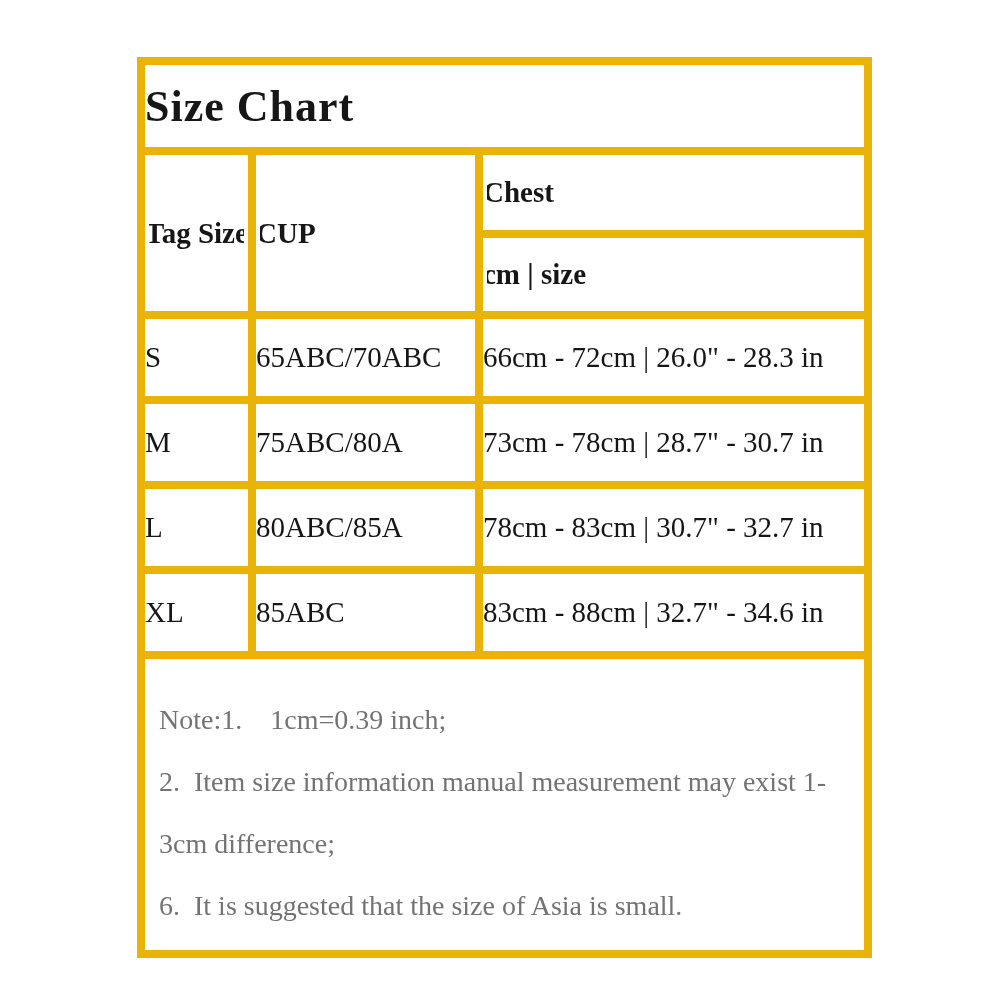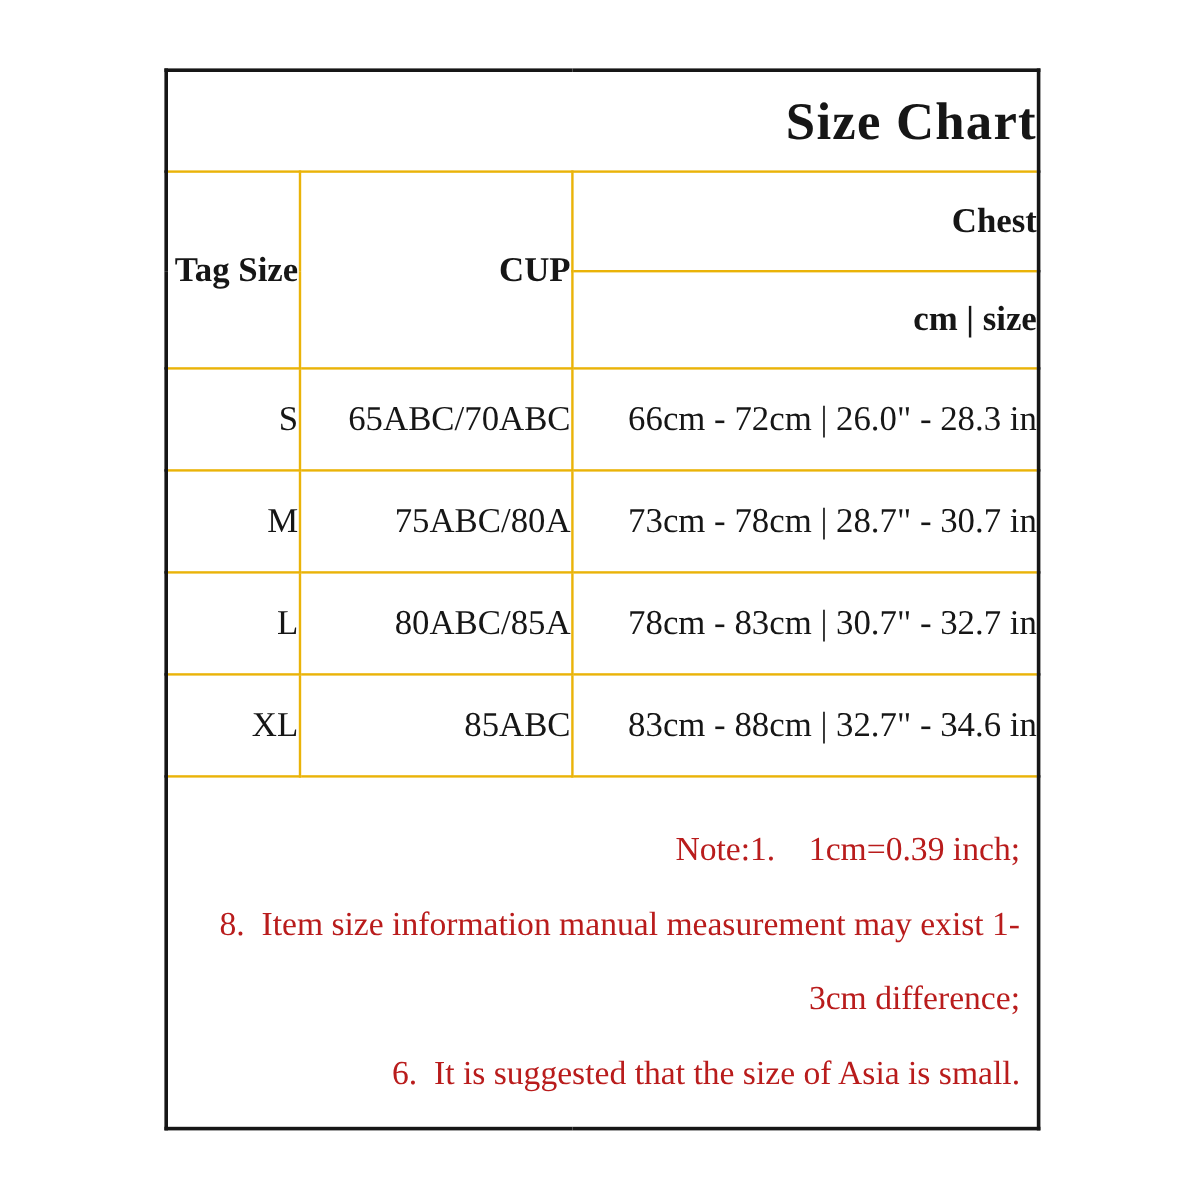--- a/index.html
+++ b/index.html
@@ -22,23 +22,23 @@
     position: absolute;
     left: 137px;
     top: 57px;
     width: 729px;
     border-collapse: collapse;
     table-layout: fixed;
     background: #ffffff;
     border: 3px solid #161616;
   }
   table.size-table td, table.size-table th {
-    border: 2px solid #eab308;
+    border: 8px solid #eab308;
     vertical-align: middle;
-    text-align: right;
+    text-align: left;
     padding: 0;
     overflow: hidden;
   }
   .title-cell {
     height: 82px;
     font-size: 44px;
     font-weight: bold;
     letter-spacing: 1px;
   }
   .th {
@@ -61,21 +61,21 @@
   .notes-cell {
     height: 291px;
     vertical-align: top;
     text-align: left;
   }
   .notes-cell p {
     margin: 0;
     padding: 0 14px;
     font-size: 28px;
     line-height: 62px;
-    color: #b91c1c;
+    color: #737373;
     white-space: pre-wrap;
   }
   .notes-cell p:first-child { margin-top: 16px; }
 </style>
 </head>
 <body>
 
 <div class="stage">
   <table class="size-table">
     <colgroup>
@@ -113,19 +113,19 @@
       </tr>
       <tr class="drow">
         <td class="dcell">XL</td>
         <td class="dcell">85ABC</td>
         <td class="dcell">83cm - 88cm | 32.7" - 34.6 in</td>
       </tr>
 
       <tr>
         <td colspan="3" class="notes-cell">
           <p>Note:1.    1cm=0.39 inch;</p>
-          <p>8.  Item size information manual measurement may exist 1-3cm difference;</p>
+          <p>2.  Item size information manual measurement may exist 1-3cm difference;</p>
           <p>6.  It is suggested that the size of Asia is small.</p>
         </td>
       </tr>
     </tbody>
   </table>
 </div>
 
 </body></html>

